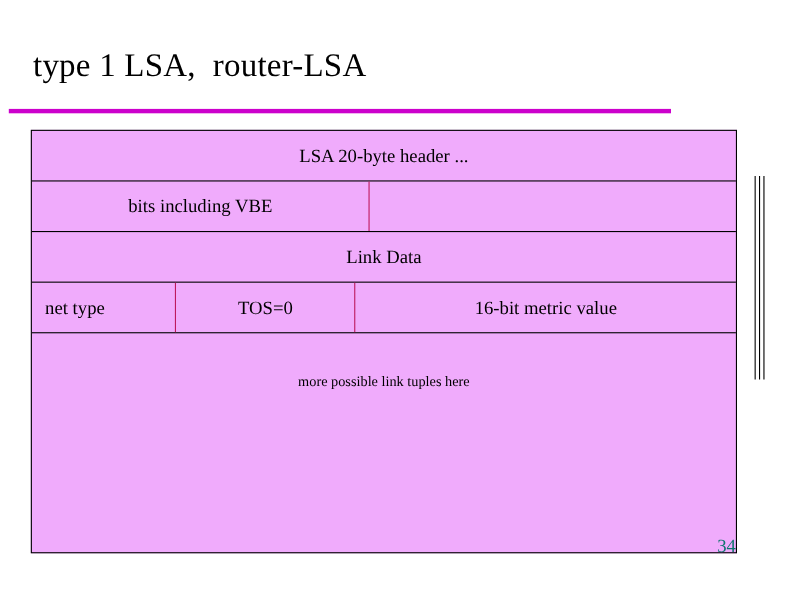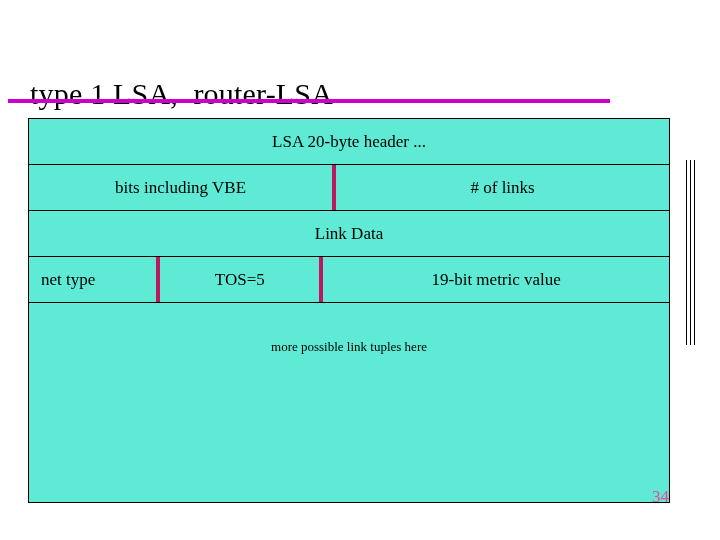--- a/index.html
+++ b/index.html
@@ -21,21 +21,21 @@
     left: 0;
     top: 0;
     width: 720px;
     height: 540px;
   }
 
   
   .title {
     position: absolute;
     left: 30px;
-    top: 76px;
+    top: 42px;
     width: 660px;
     font-size: 30px;
     line-height: 36px;
     letter-spacing: 0.2px;
     white-space: pre;
   }
   .title-rule {
     position: absolute;
     left: 8px;
     top: 99px;
@@ -66,41 +66,41 @@
 
   
   .packet {
     position: absolute;
     left: 28px;
     top: 118px;
     width: 642px;
     height: 385px;
     border: 1px solid #000000;
     box-sizing: border-box;
-    background: #5eead4;
+    background: #f0abfc;
   }
   .prow {
     position: relative;
     box-sizing: border-box;
     border-bottom: 1px solid #000000;
     width: 100%;
     display: flex;
   }
   .prow.last { border-bottom: none; }
   .pcell {
     box-sizing: border-box;
     display: flex;
     align-items: center;
     justify-content: center;
     font-size: 17px;
     line-height: 20px;
     white-space: pre;
     overflow: hidden;
   }
-  .pcell.divider { border-right: 4px solid #be185d; }
+  .pcell.divider { border-right: 1px solid #be185d; }
   .pcell.left-align {
     justify-content: flex-start;
     padding-left: 12px;
   }
 
   
   .h-header   { height: 46px; }
   .h-bits     { height: 46px; }
   .h-linkid   { height: 46px; }
   .h-linkdata { height: 46px; }
@@ -125,21 +125,21 @@
     font-size: 13px;
     white-space: pre;
   }
 
   
   .page-number {
     position: absolute;
     left: 652px;
     top: 487px;
     font-size: 17px;
-    color: #ec4899;
+    color: #0f766e;
     white-space: pre;
   }
 </style>
 </head>
 <body>
 
 <div id="slide">
 
   <div class="title">type 1 LSA,  router-LSA</div>
   <div class="title-rule"></div>
@@ -151,32 +151,31 @@
   </div>
 
   <div class="packet">
 
     <div class="prow h-header">
       <div class="pcell w-full">LSA 20-byte header ...</div>
     </div>
 
     <div class="prow h-bits">
       <div class="pcell w-bits divider">bits including VBE</div>
-      <div class="pcell w-links"># of links</div>
     </div>
 
 
     <div class="prow h-linkdata">
       <div class="pcell w-full">Link Data</div>
     </div>
 
     <div class="prow h-tos">
       <div class="pcell w-nettype left-align divider">net type</div>
-      <div class="pcell w-tos divider">TOS=5</div>
-      <div class="pcell w-metric">19-bit metric value</div>
+      <div class="pcell w-tos divider">TOS=0</div>
+      <div class="pcell w-metric">16-bit metric value</div>
     </div>
 
     <div class="prow h-more last">
       <div class="more-text">more possible link tuples here</div>
     </div>
 
   </div>
 
   <div class="page-number">34</div>
 

